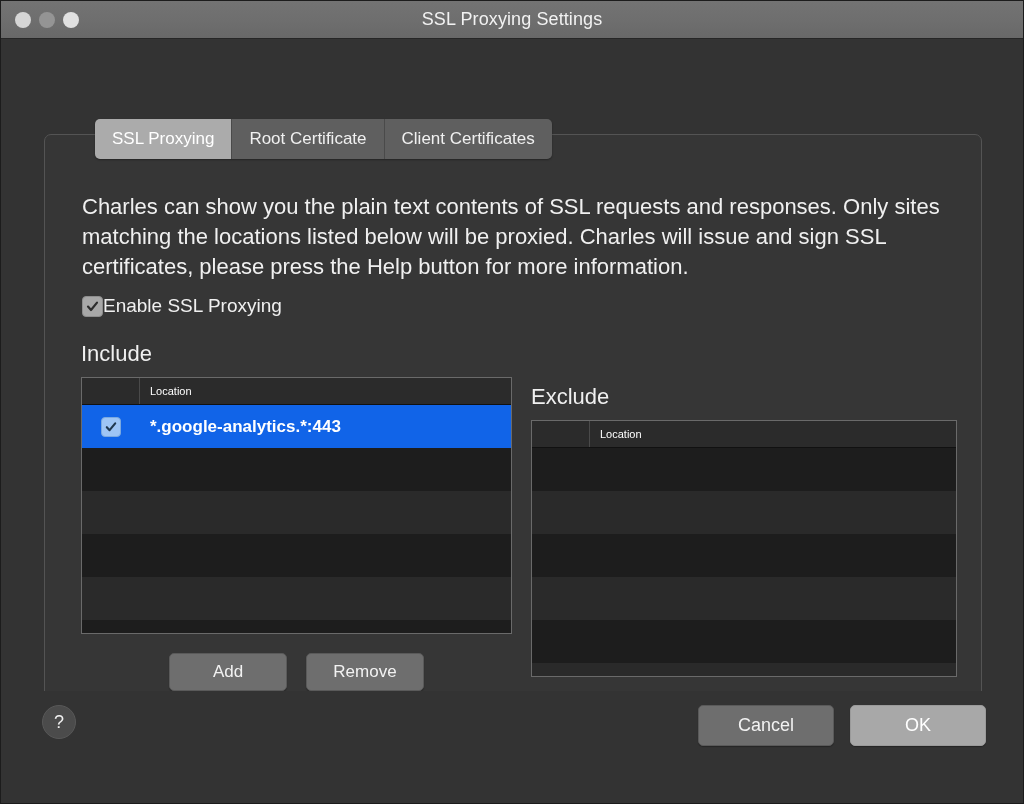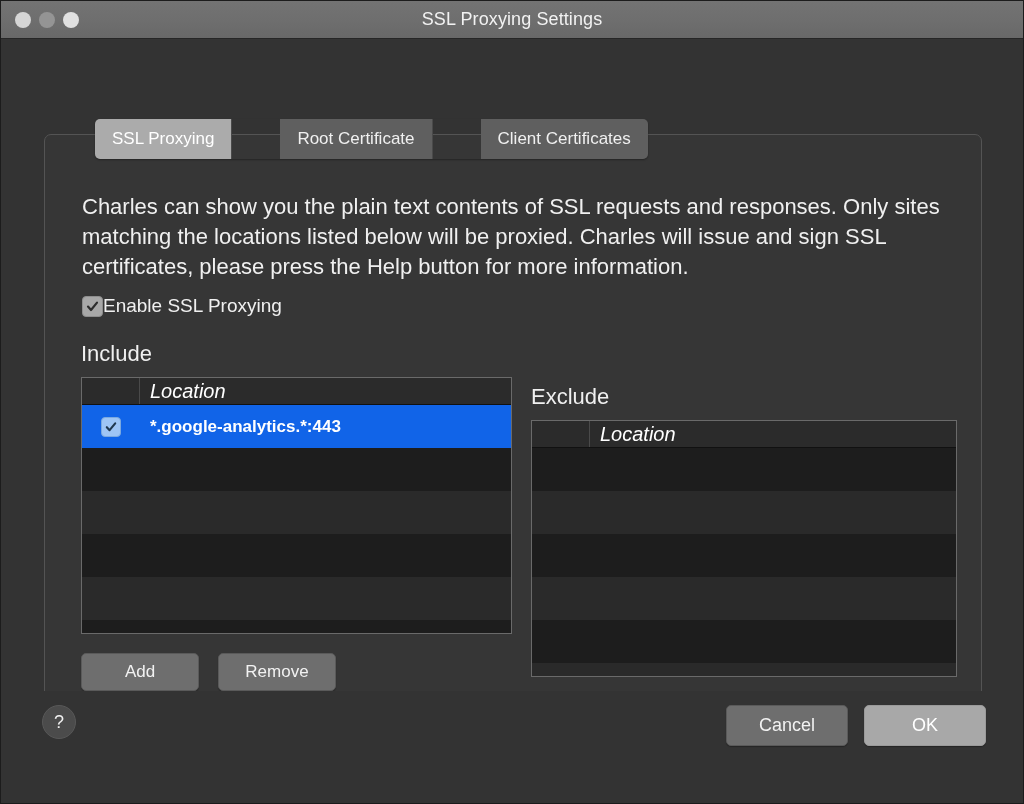--- a/index.html
+++ b/index.html
@@ -75,21 +75,20 @@
   
   .tabbar {
     position: absolute;
     left: 94px;
     top: 80px;
     display: flex;
     z-index: 5;
     border-radius: 5px;
     overflow: hidden;
     box-shadow: 0 1px 2px rgba(0,0,0,0.35);
-    gap: 48px;
   }
 
   .tab {
     font-size: 17px;
     line-height: 1;
     padding: 11px 17px 12px 17px;
     background: #5f5f5f;
     color: #f0f0f0;
     border-right: 1px solid #4a4a4a;
     white-space: nowrap;
@@ -189,25 +188,24 @@
     align-items: center;
   }
   .th-check {
     width: 58px;
     flex: 0 0 58px;
     height: 100%;
     border-right: 1px solid #4a4a4a;
   }
   .th-loc {
     flex: 1 1 auto;
-    font-size: 20px;
+    font-size: 11px;
     color: #ffffff;
     padding-left: 10px;
     line-height: 27px;
-    font-style: italic;
   }
 
   .tbody { position: relative; }
 
   .trow {
     display: flex;
     align-items: center;
     height: 43px;
     font-size: 17px;
   }
@@ -238,20 +236,21 @@
     flex: 1 1 auto;
     padding-left: 10px;
     color: #ffffff;
     font-weight: bold;
     white-space: nowrap;
   }
 
   
   .list-buttons {
     display: flex;
+    justify-content: center;
     gap: 19px;
     margin-top: 19px;
   }
 
   .btn {
     font-family: "Liberation Sans", sans-serif;
     font-size: 17px;
     color: #f2f2f2;
     background: #6e6e6e;
     border: 1px solid #5a5a5a;
@@ -298,21 +297,21 @@
 
   .action-buttons {
     position: absolute;
     right: 37px;
     top: 14px;
     display: flex;
     gap: 16px;
   }
 
   .btn-wide {
-    width: 122px;
+    width: 136px;
     font-size: 18px;
     padding: 9px 0;
   }
   .btn.primary {
     background: #a8a8a8;
     border-color: #9a9a9a;
     color: #ffffff;
   }
 </style>
 </head>

